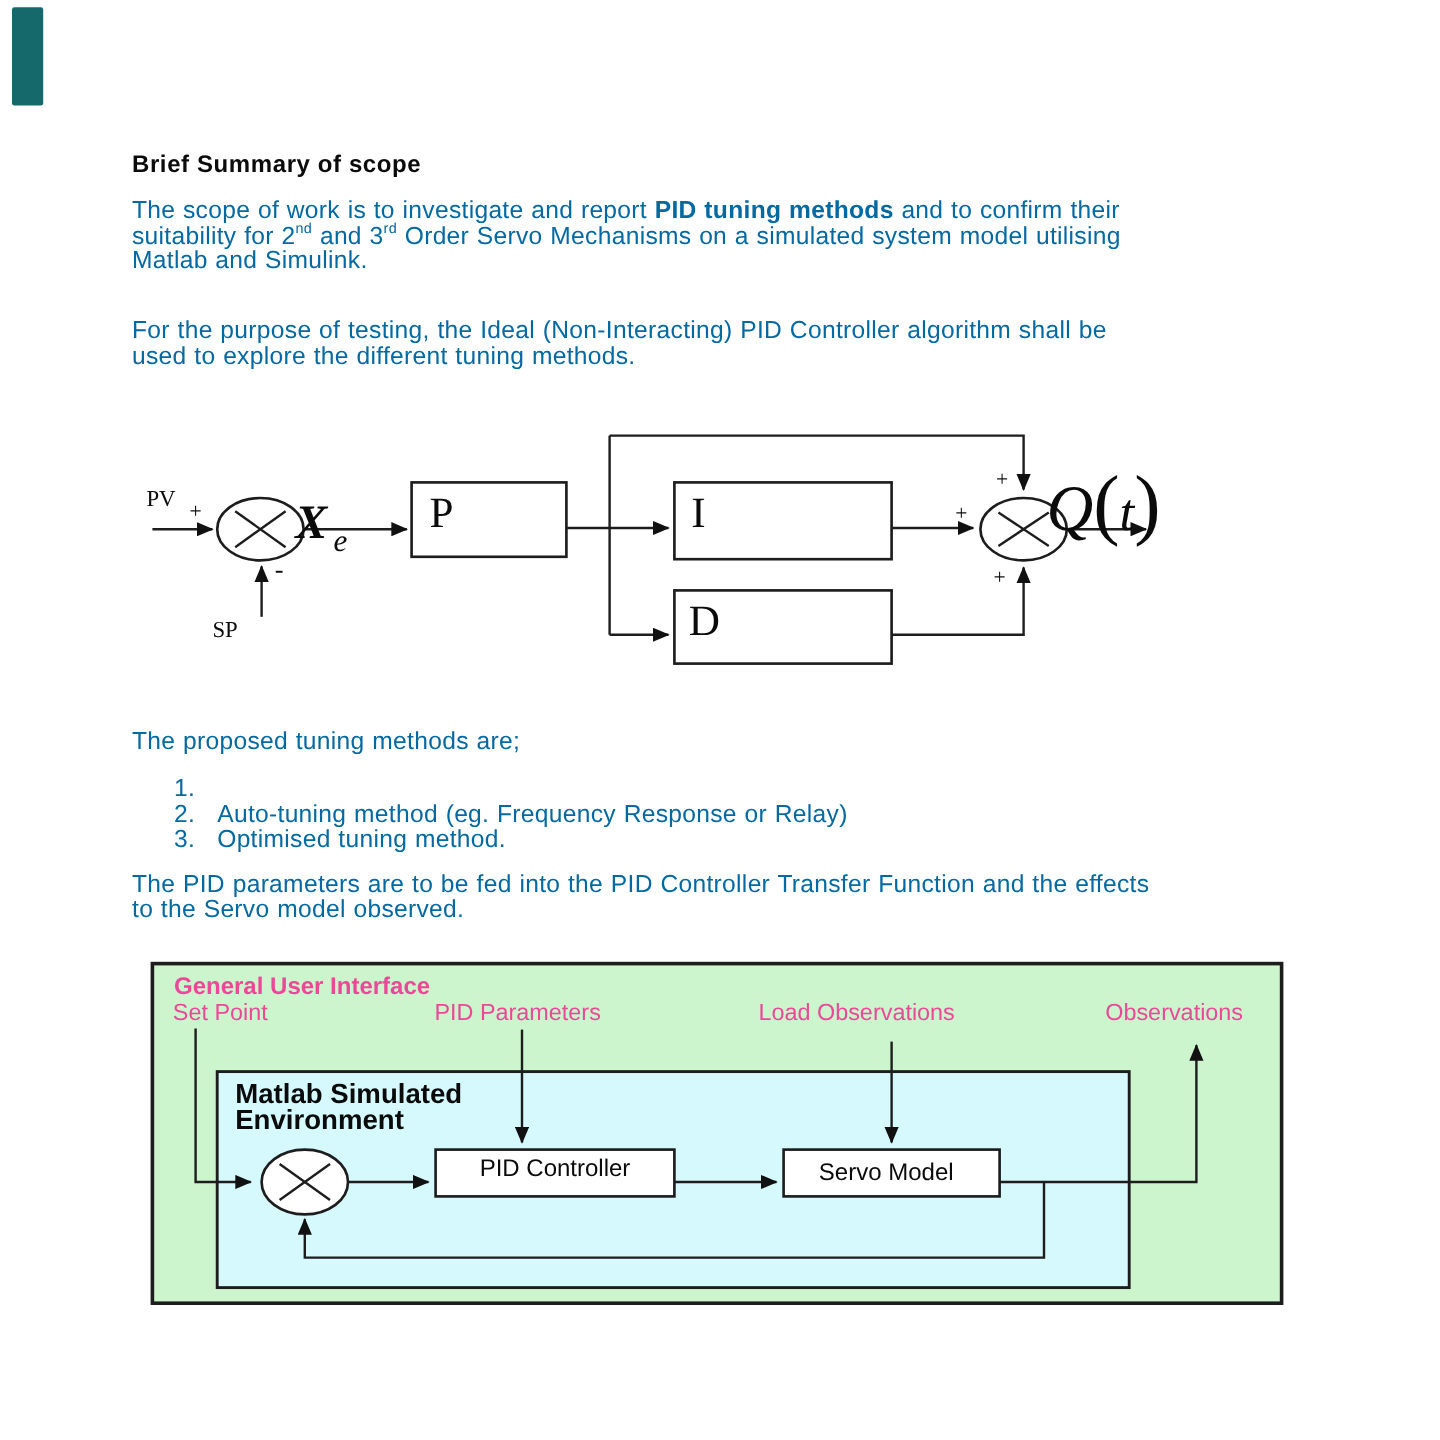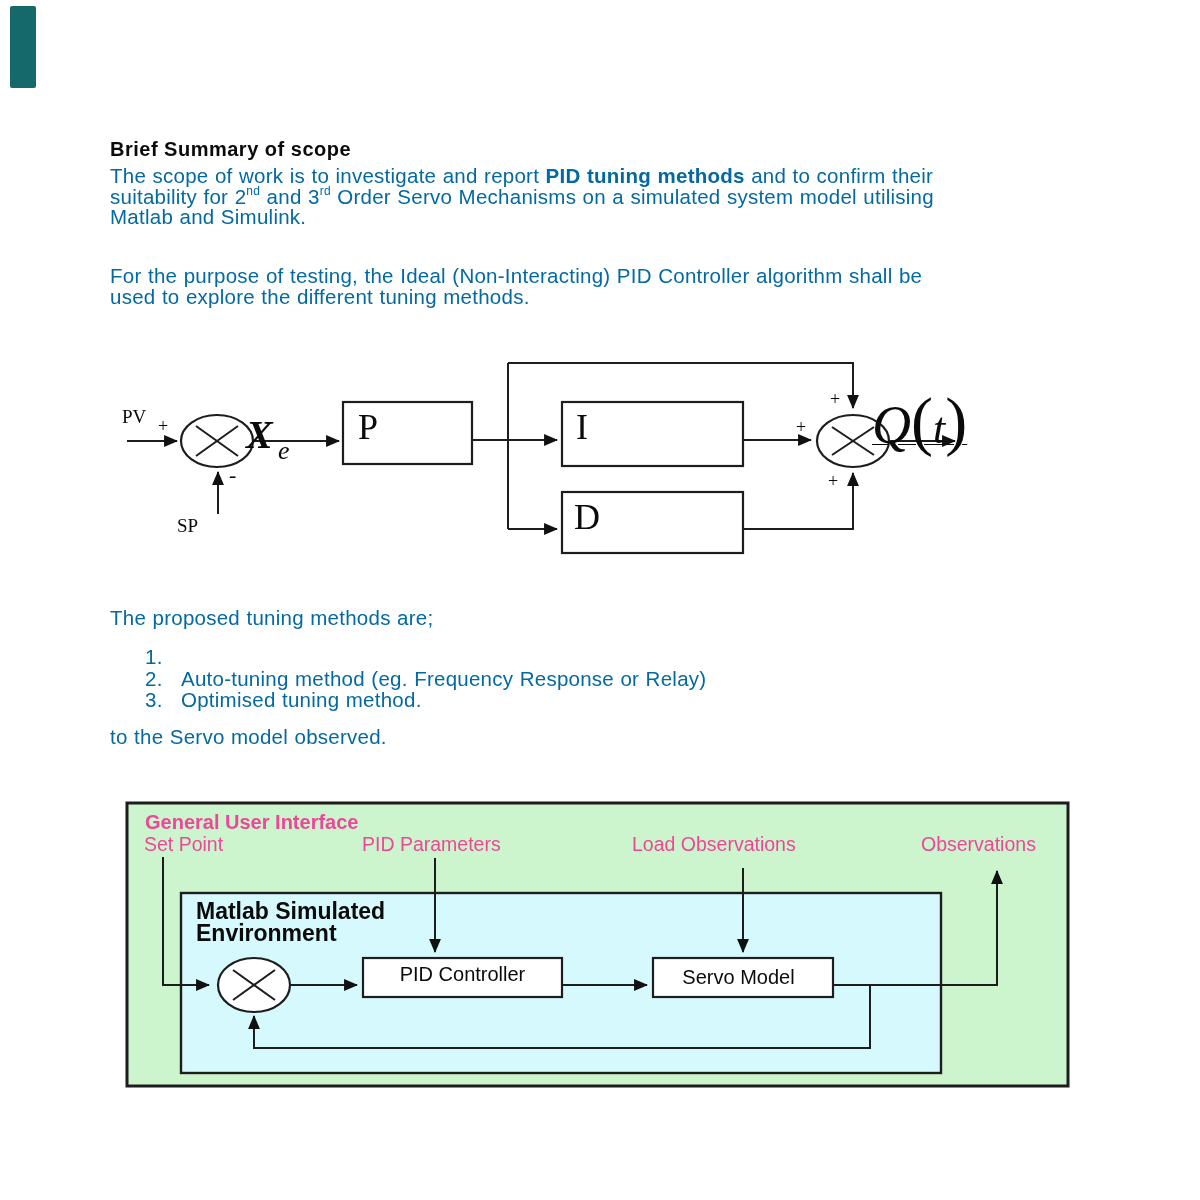--- a/index.html
+++ b/index.html
@@ -19,21 +19,21 @@
   b{font-weight:bold;}
   .list-num{position:absolute;left:35px;}
   .list-item{position:relative;padding-left:71px;}
   
   .dlabel{font-family:"Liberation Serif", serif;white-space:pre;line-height:1;}
   .pv{font-size:19px;}
   .sign{font-size:18px;}
   .blk{font-size:36px;}
   .xe-x{font-size:40px;font-weight:bold;font-style:italic;}
   .xe-e{font-size:26px;font-style:italic;}
-  .qt{line-height:1;white-space:pre;text-decoration:underline;}
+  .qt{line-height:1;white-space:pre;}
   .qt .q{font-size:54px;font-style:italic;}
   .qt .par{font-size:66px;}
   .qt .t{font-size:44px;font-style:italic;}
   
   .glabel{font-size:19.5px;line-height:1.1;white-space:pre;color:#ec4899;}
   .gbold{font-weight:bold;font-size:20px;}
   .boxlabel{display:flex;align-items:center;justify-content:center;font-size:20px;white-space:pre;}
   .env{font-weight:bold;font-size:23px;line-height:21.5px;white-space:pre;}
   svg{position:absolute;left:0;top:0;}
 </style>
@@ -92,21 +92,21 @@
     <rect x="653" y="958" width="180" height="39" stroke-width="2.2" fill="#ffffff"></rect>
 
     <g stroke-width="2.2">
       <ellipse cx="254" cy="985" rx="36" ry="27" fill="#ffffff"></ellipse>
       <line x1="233" y1="970" x2="275" y2="1000" stroke-width="2"></line>
       <line x1="275" y1="970" x2="233" y2="1000" stroke-width="2"></line>
     </g>
   </g>
 </svg>
 
-<div class="abs heading sans" style="left:110px;top:126px;margin-top:12px;">Brief Summary of scope</div>
+<div class="abs heading sans" style="left:110px;top:126px;">Brief Summary of scope</div>
 
 <div class="abs body-text sans" style="left:110px;top:166px;">
   <span class="line"><span>The scope of work is to investigate and report </span><b>PID tuning methods</b><span> and to confirm their</span></span>
   <span class="line"><span>suitability for 2</span><sup class="sup">nd</sup><span> and 3</span><sup class="sup">rd</sup><span> Order Servo Mechanisms on a simulated system model utilising</span></span>
   <span class="line">Matlab and Simulink.</span>
 </div>
 
 <div class="abs body-text sans" style="left:110px;top:246px;margin-top:20px;">
   <span class="line">For the purpose of testing, the Ideal (Non-Interacting) PID Controller algorithm shall be</span>
   <span class="line">used to explore the different tuning methods.</span>
@@ -116,20 +116,21 @@
   <span class="line">The proposed tuning methods are;</span>
 </div>
 
 <div class="abs body-text sans list" style="left:110px;top:646px;width:900px;">
   <div class="line list-item"><span class="list-num">1.</span></div>
   <div class="line list-item"><span class="list-num">2.</span><span>Auto-tuning method (eg. Frequency Response or Relay)</span></div>
   <div class="line list-item"><span class="list-num">3.</span><span>Optimised tuning method.</span></div>
 </div>
 
 <div class="abs body-text sans" style="left:110px;top:727px;">
+  <span class="line">The PID parameters are to be fed into the PID Controller Transfer Function and the effects</span>
   <span class="line">to the Servo model observed.</span>
 </div>
 
 <div class="abs dlabel pv" style="left:122px;top:407px;">PV</div>
 <div class="abs dlabel sign" style="left:158px;top:417px;">+</div>
 <div class="abs dlabel xe-x" style="left:246px;top:415px;">X</div>
 <div class="abs dlabel xe-e" style="left:278px;top:438px;">e</div>
 <div class="abs dlabel sign" style="left:229px;top:464px;font-size:22px;">-</div>
 <div class="abs dlabel pv" style="left:177px;top:516px;">SP</div>
 <div class="abs dlabel blk" style="left:358px;top:409px;">P</div>

